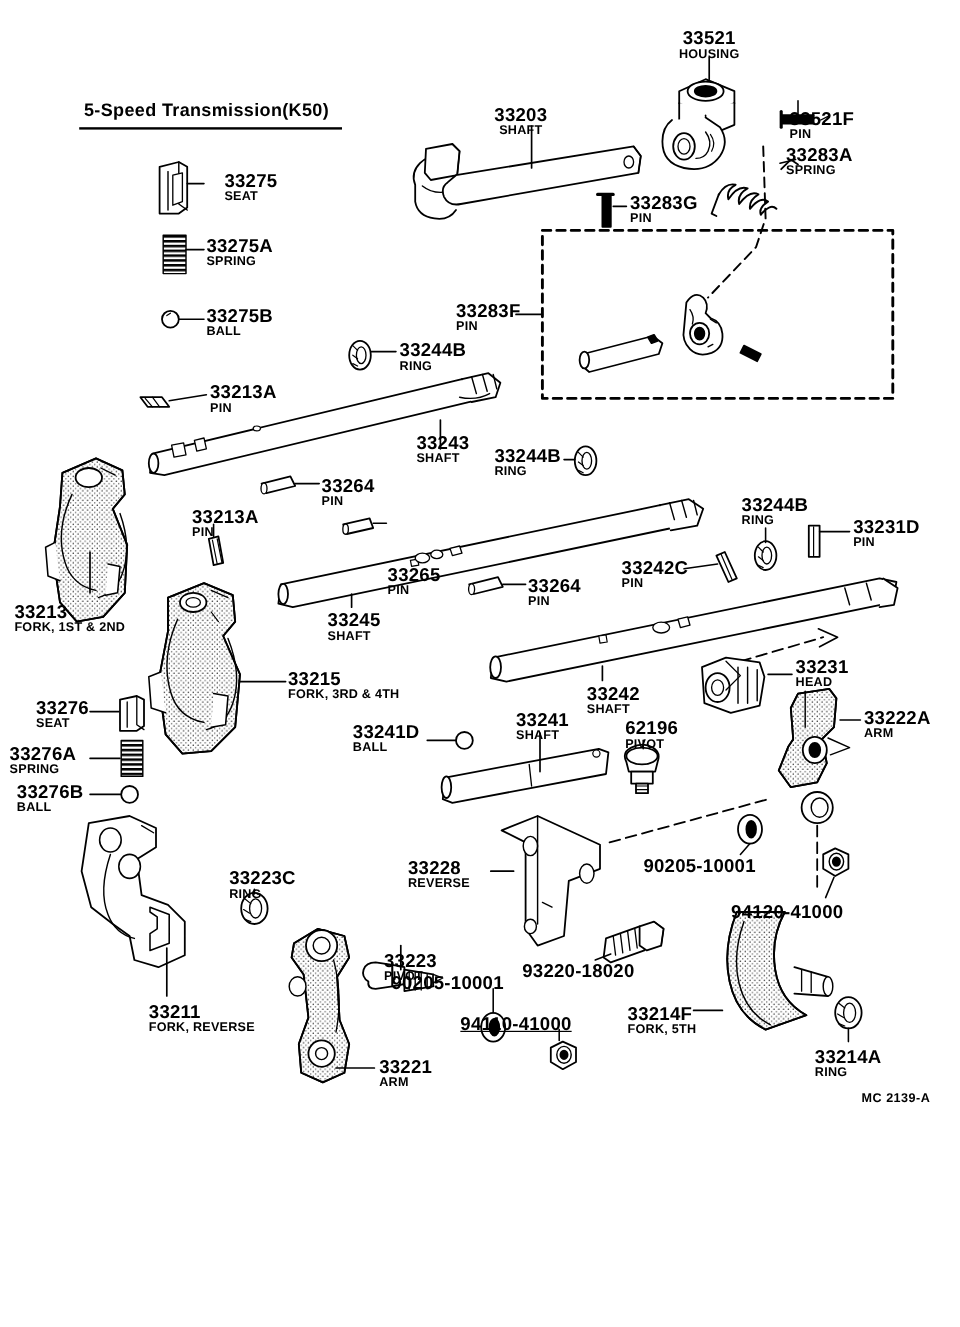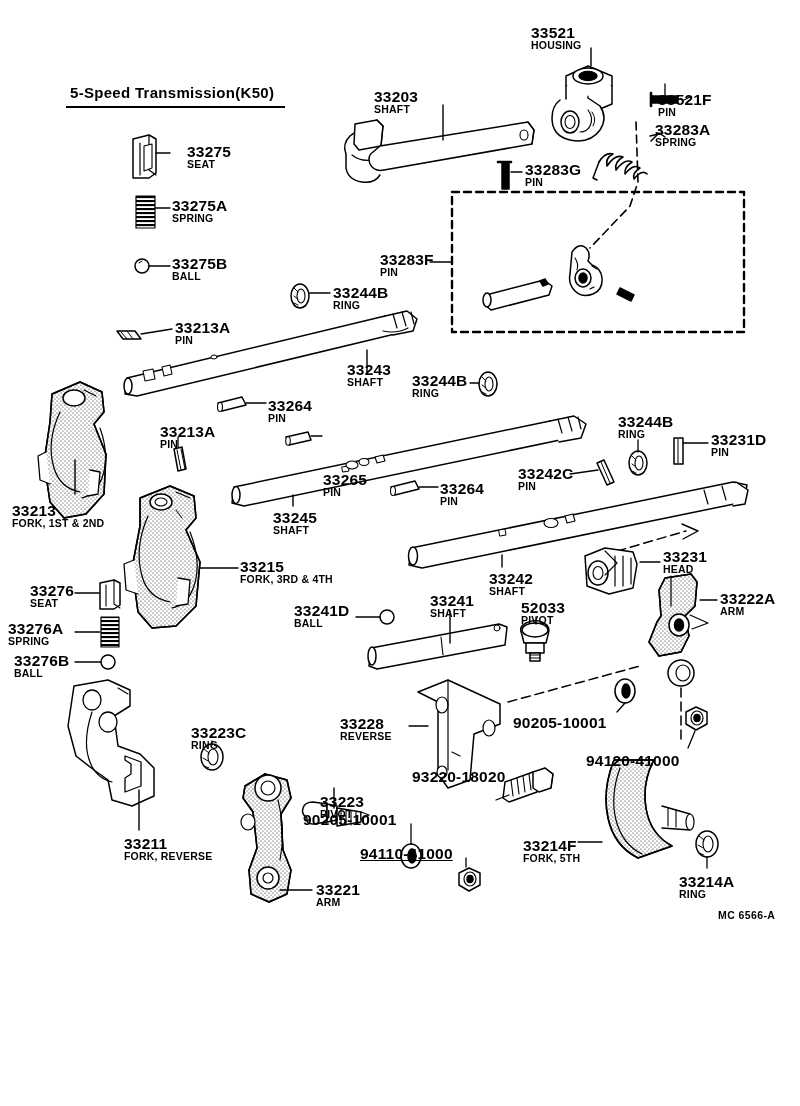--- a/index.html
+++ b/index.html
@@ -4,21 +4,21 @@
 <style>
   html,body{margin:0;padding:0;background:#ffffff;}
   body{width:800px;height:1106px;position:relative;overflow:hidden;
        font-family:"Liberation Sans",sans-serif;color:#000;}
   #sheet{position:absolute;left:0;top:0;width:800px;height:1106px;}
   svg#art{position:absolute;left:0;top:0;width:800px;height:1106px;}
 
   .lbl{position:absolute;white-space:nowrap;}
   .lbl .num{font-size:15.5px;font-weight:bold;letter-spacing:.2px;line-height:15px;display:block;}
   .lbl .sub{font-size:10.5px;font-weight:bold;letter-spacing:.2px;line-height:11px;display:block;}
-  .lbl.c{}
+  .lbl.c{text-align:center;}
 
   #title{position:absolute;left:70px;top:84px;font-size:15px;font-weight:bold;
          letter-spacing:.3px;padding-bottom:3px;text-align:right;}
   #title-rule{position:absolute;left:66px;top:106px;width:219px;height:2px;background:#000;}
   #code{position:absolute;left:718px;top:909px;font-size:10.5px;font-weight:bold;letter-spacing:.4px;}
 </style>
 </head>
 <body>
 
 <div id="sheet">
@@ -543,21 +543,21 @@
       </div>
       <div class="lbl" style="left: 294px; top: 603px;">
         <span class="num">33241D</span>
         <span class="sub">BALL</span>
       </div>
       <div class="lbl" style="left: 430px; top: 593px;">
         <span class="num">33241</span>
         <span class="sub">SHAFT</span>
       </div>
       <div class="lbl" style="left: 521px; top: 600px;">
-        <span class="num">52033</span>
+        <span class="num">62196</span>
         <span class="sub">PIVOT</span>
       </div>
       <div class="lbl" style="left: 191px; top: 725px;">
         <span class="num">33223C</span>
         <span class="sub">RING</span>
       </div>
       <div class="lbl" style="left: 340px; top: 716px;">
         <span class="num">33228</span>
         <span class="sub">REVERSE</span>
       </div>
@@ -580,26 +580,26 @@
       <div class="lbl" style="left: 679px; top: 874px;">
         <span class="num">33214A</span>
         <span class="sub">RING</span>
       </div>
       <div class="lbl c" style="left: 513px; top: 715px; width: 140px;">
         <span class="num">90205-10001</span>
       </div>
       <div class="lbl c" style="left: 586px; top: 753px; width: 140px;">
         <span class="num">94120-41000</span>
       </div>
-      <div class="lbl c" style="left: 412px; top: 769px; width: 140px;">
+      <div class="lbl c" style="left: 412px; top: 802px; width: 140px;">
         <span class="num">93220-18020</span>
       </div>
       <div class="lbl c" style="left: 303px; top: 812px; width: 140px;">
         <span class="num">90205-10001</span>
       </div>
       <div class="lbl c" style="left: 360px; top: 846px; width: 140px; text-decoration: underline;">
         <span class="num">94110-41000</span>
       </div>
     </div>
 
-  <div id="code">MC 6566-A</div>
+  <div id="code">MC 2139-A</div>
 
 </div>
 
 </body></html>

